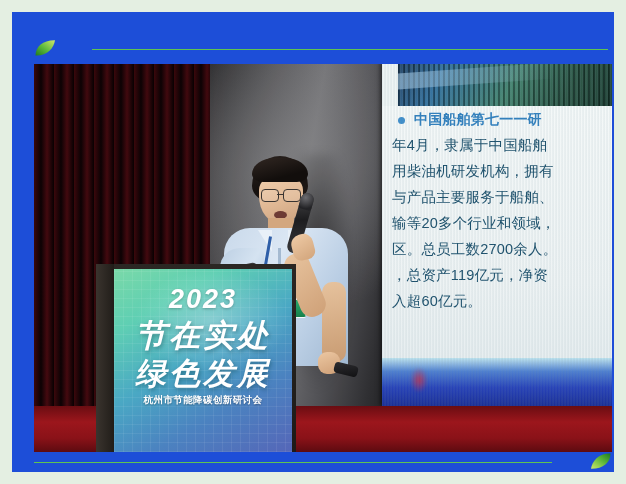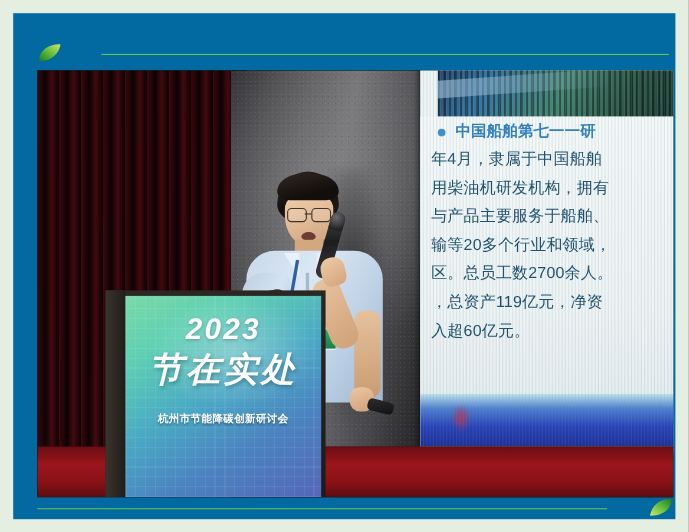--- a/index.html
+++ b/index.html
@@ -19,21 +19,21 @@
   .page-frame {
     position: absolute;
     left: 0; top: 0;
     width: 626px; height: 484px;
     background: #e4efe2;
   }
   .white-card {
     position: absolute;
     left: 12px; top: 12px;
     width: 602px; height: 460px;
-    background: #0369a1;
+    background: #1d4ed8;
   }
 
   
   .leaf {
     position: absolute;
     width: 22px; height: 18px;
   }
   .leaf-tl { left: 22px; top: 27px; }
   .leaf-br { left: 578px; top: 440px; transform: scale(-1,-1); }
 
@@ -415,21 +415,21 @@
     text-align: center;
   }
   .banner-title-1 { margin-top: 4px; }
   .banner-sub-1, .banner-sub-2 {
     font-size: 9.5px;
     font-weight: bold;
     line-height: 14px;
     letter-spacing: .4px;
     text-shadow: 0 1px 2px rgba(0,0,0,.35);
   }
-  .banner-sub-1 { margin-top: 20px; }
+  .banner-sub-1 { margin-top: 0; }
   .podium-side {
     position: absolute;
     left: 0; top: 0;
     width: 18px; height: 100%;
     background: linear-gradient(90deg, #3a342e, #211d19);
   }
 </style>
 </head>
 <body>
 
@@ -532,20 +532,21 @@
         <div class="podium-mic-head"></div>
       </div>
 
       <div class="podium">
         <div class="podium-side"></div>
         <div class="banner">
           <div class="banner-grid"></div>
           <div class="banner-inner">
             <div class="banner-brush">2023</div>
             <div class="banner-title-1">节在实处</div>
+            <div class="banner-title-2">绿色发展</div>
             <div class="banner-sub-1">杭州市节能降碳创新研讨会</div>
           </div>
         </div>
       </div>
 
     </div>
 
   </div>
 </div>
 

